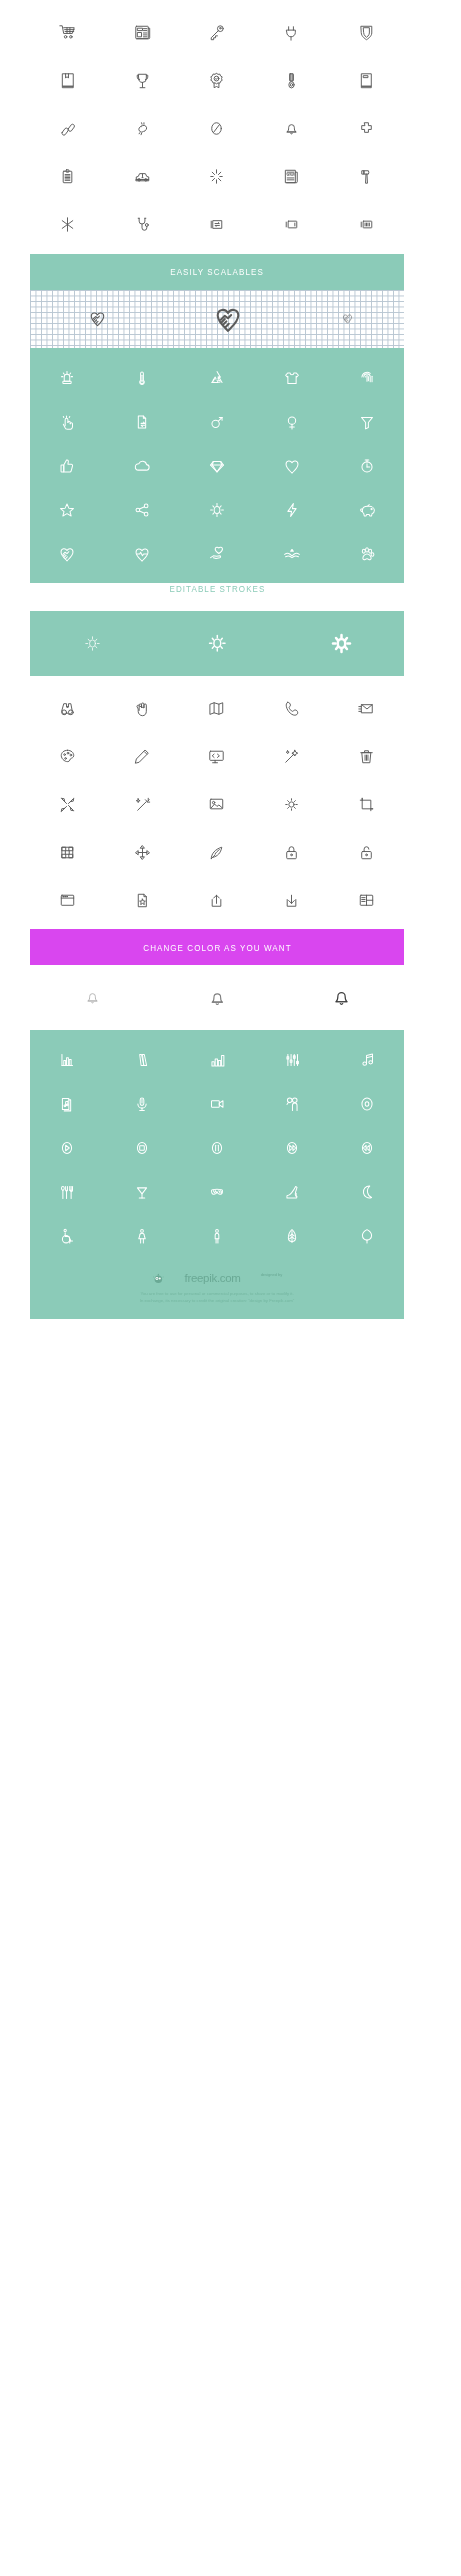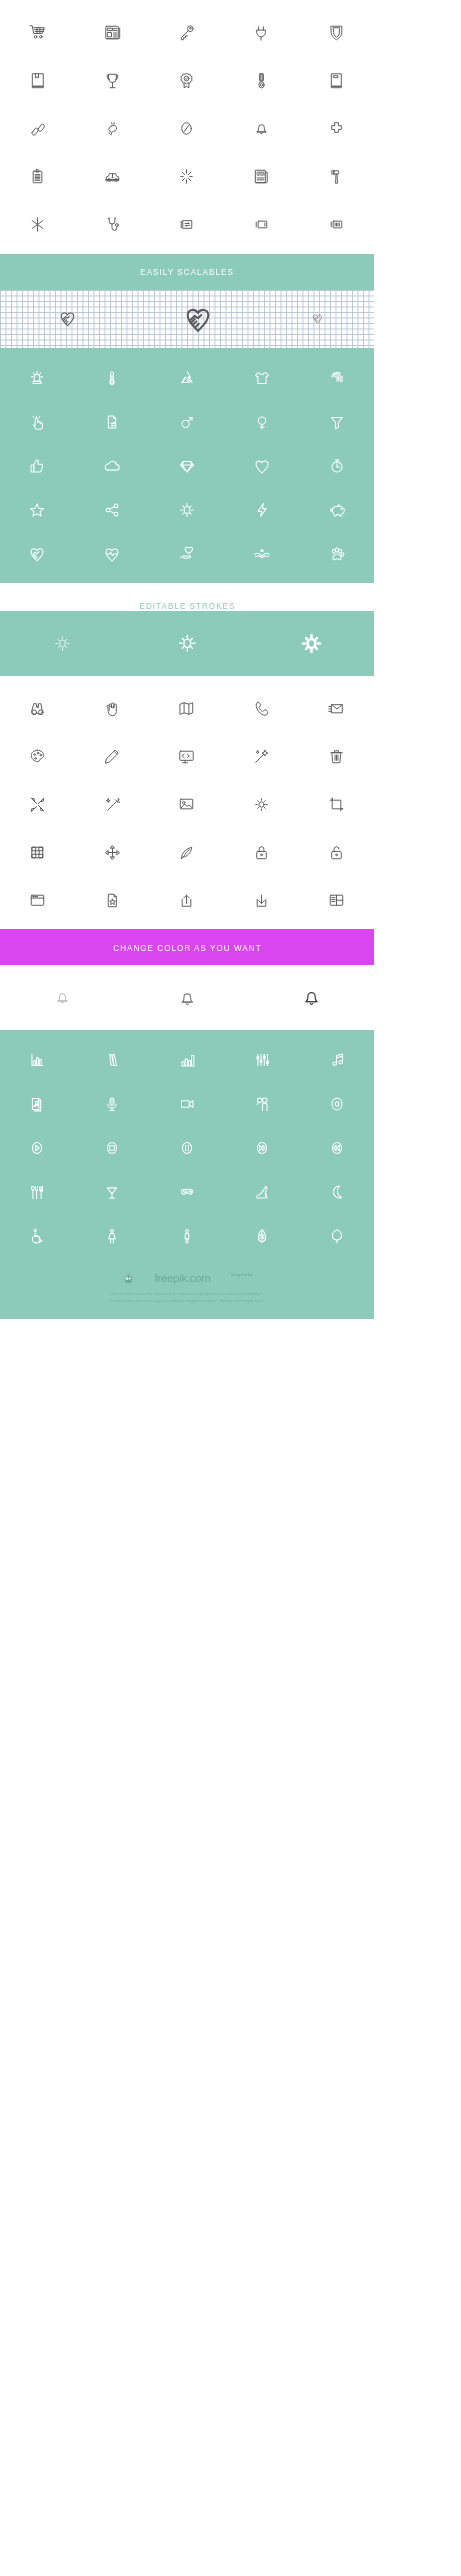--- a/index.html
+++ b/index.html
@@ -2,21 +2,21 @@
 <html style="font-size:9.2px"><head>
 <meta charset="utf-8">
 <style>
   html,body{margin:0;padding:0;}
   body{
     width:462px;
     background:#ffffff;
     font-family:"Liberation Sans", sans-serif;
     -webkit-font-smoothing:antialiased;
   }
-  .page{width:374px;position:relative;overflow:hidden;}
+  .page{width:374px;position:relative;overflow:hidden;margin-left:30px;}
 
   
   .icon-grid{
     display:grid;
     grid-template-columns:repeat(5,1fr);
     justify-items:center;
     align-items:center;
   }
   .icon-cell{
     display:flex;
@@ -81,21 +81,21 @@
     padding:15px 0 14px 0;
   }
   .sec-icons-green .icon-grid{row-gap:14px;}
   .sec-icons-green .icon-cell{height:30px;}
 
   
   .label-band{
     background:#ffffff;
     height:28px;
     display:flex;
-    align-items:flex-end;
+    align-items:flex-start;
     justify-content:center;
   }
   .label-band .banner-title{color:#8bcbb8;}
 
   
   .stroke-band{
     background:#8bcbb8;
     height:65px;
     display:flex;
     align-items:center;

